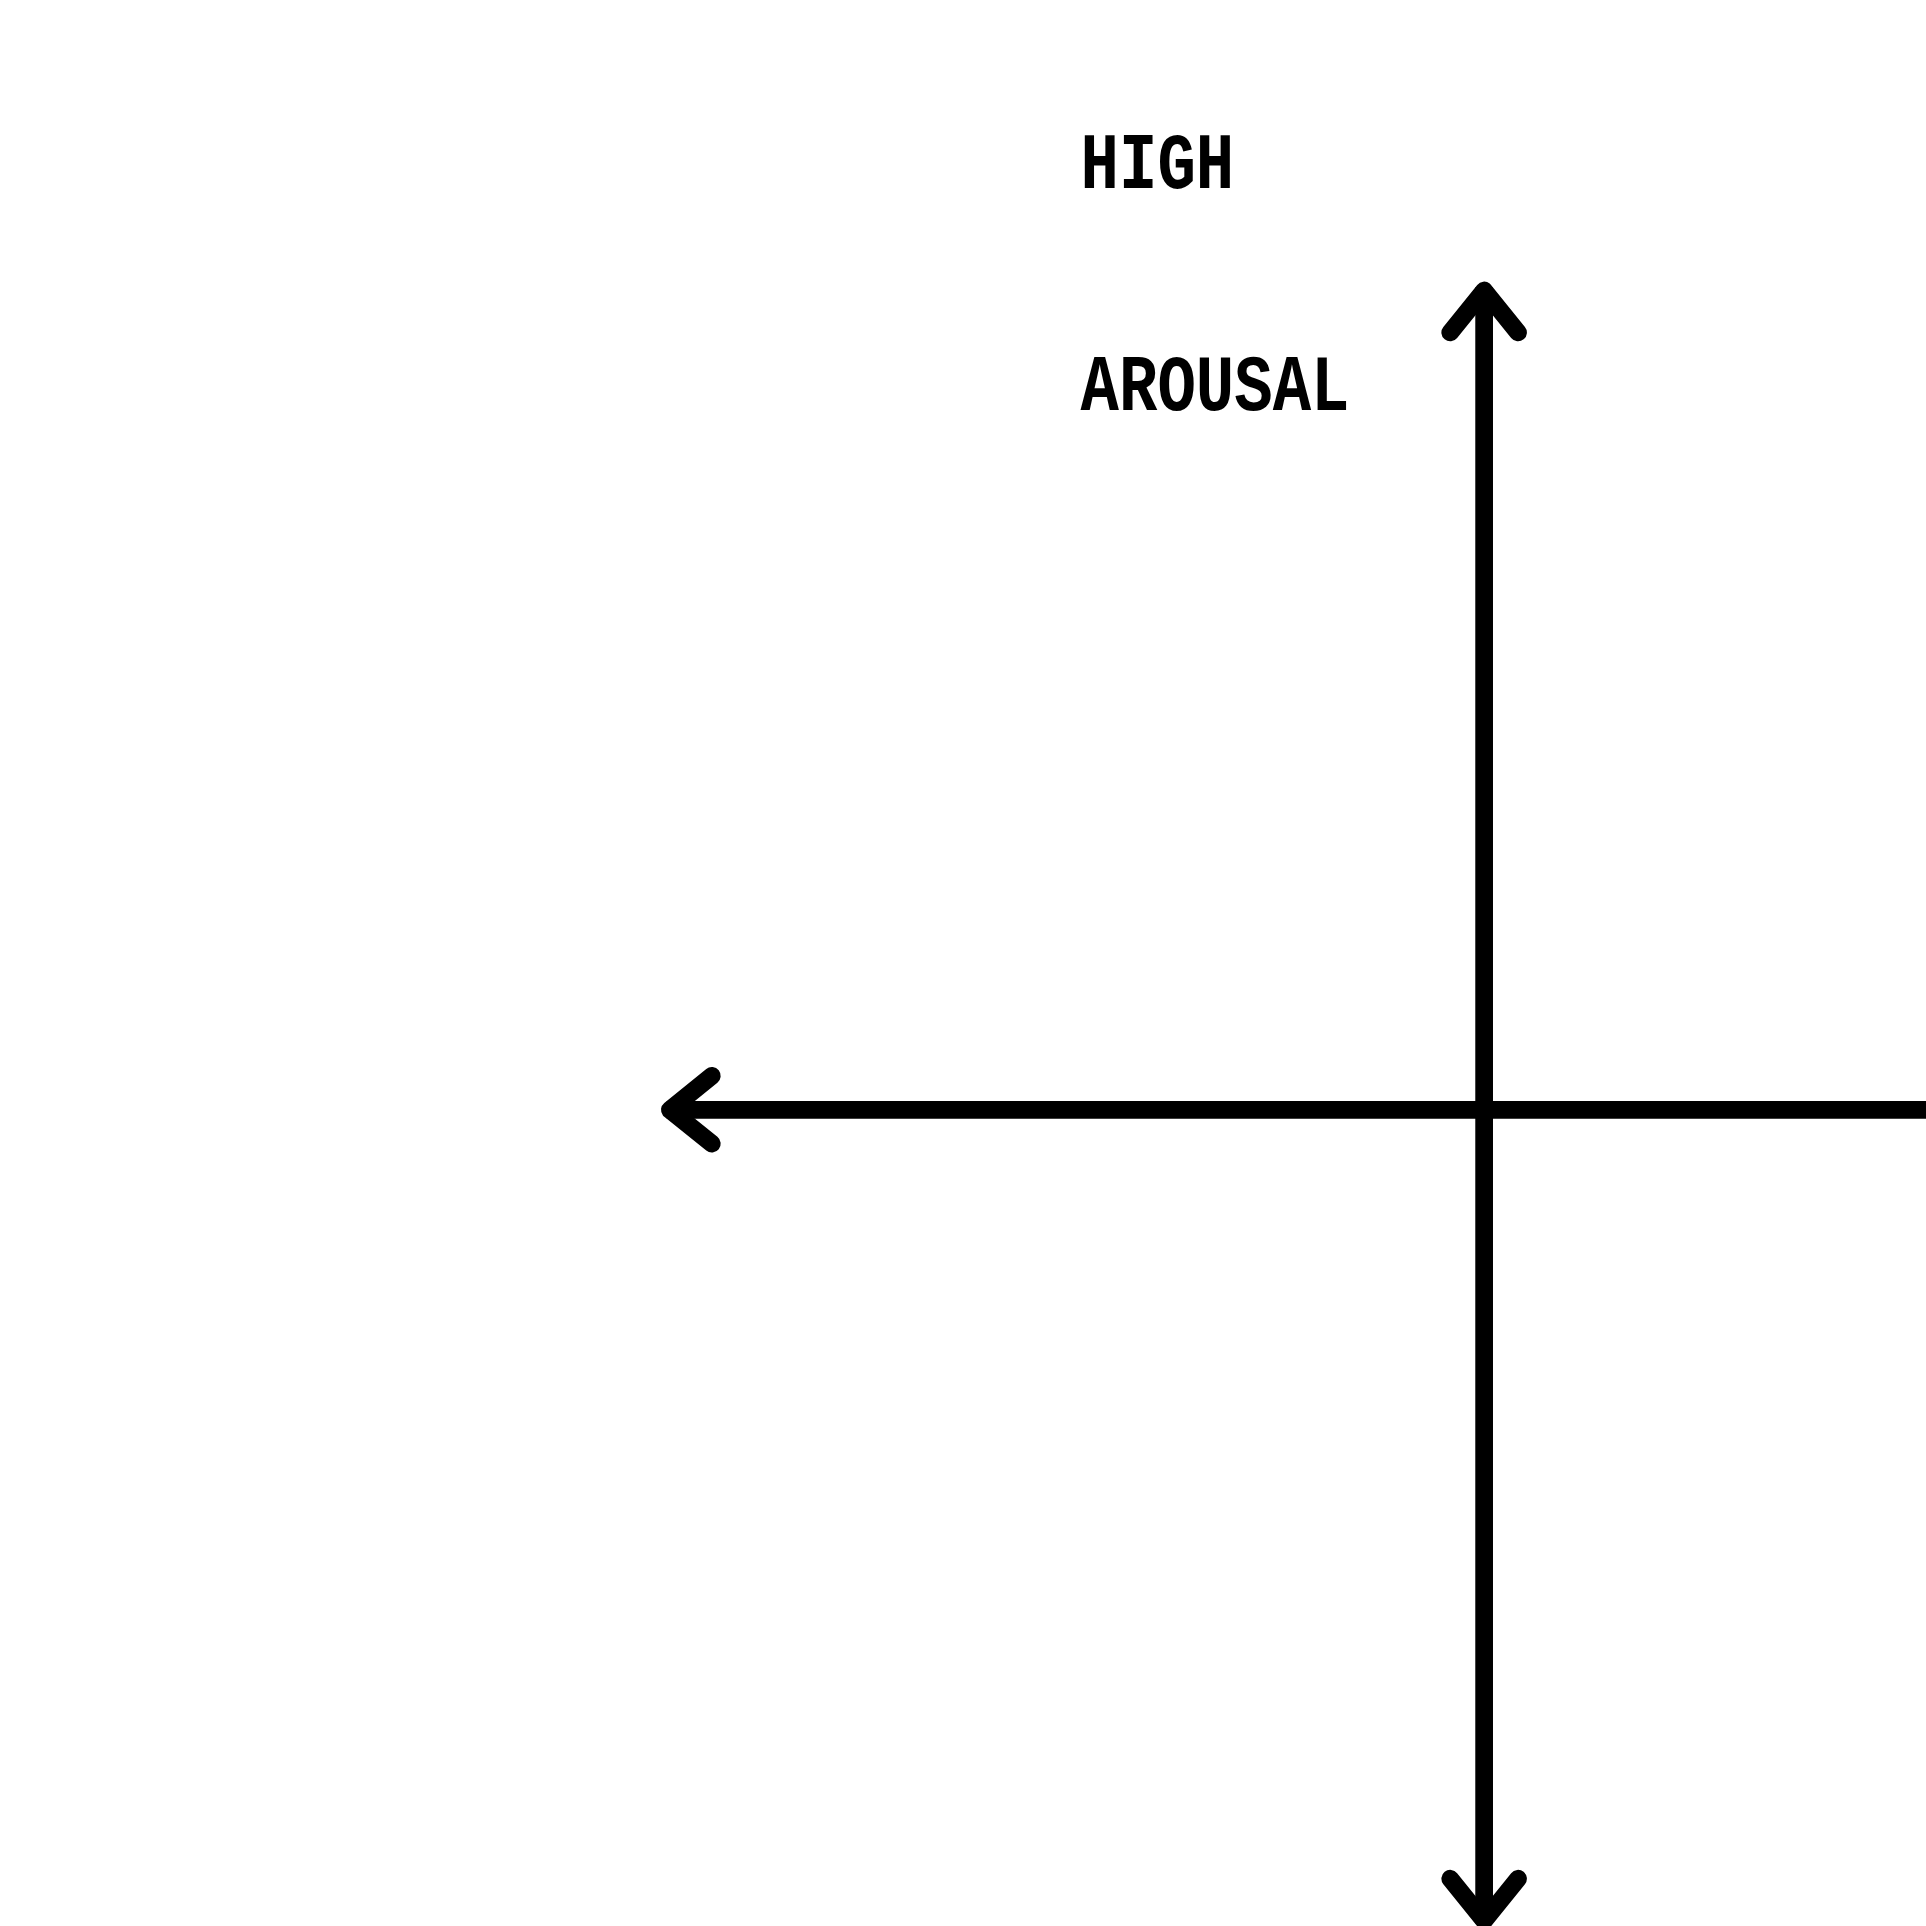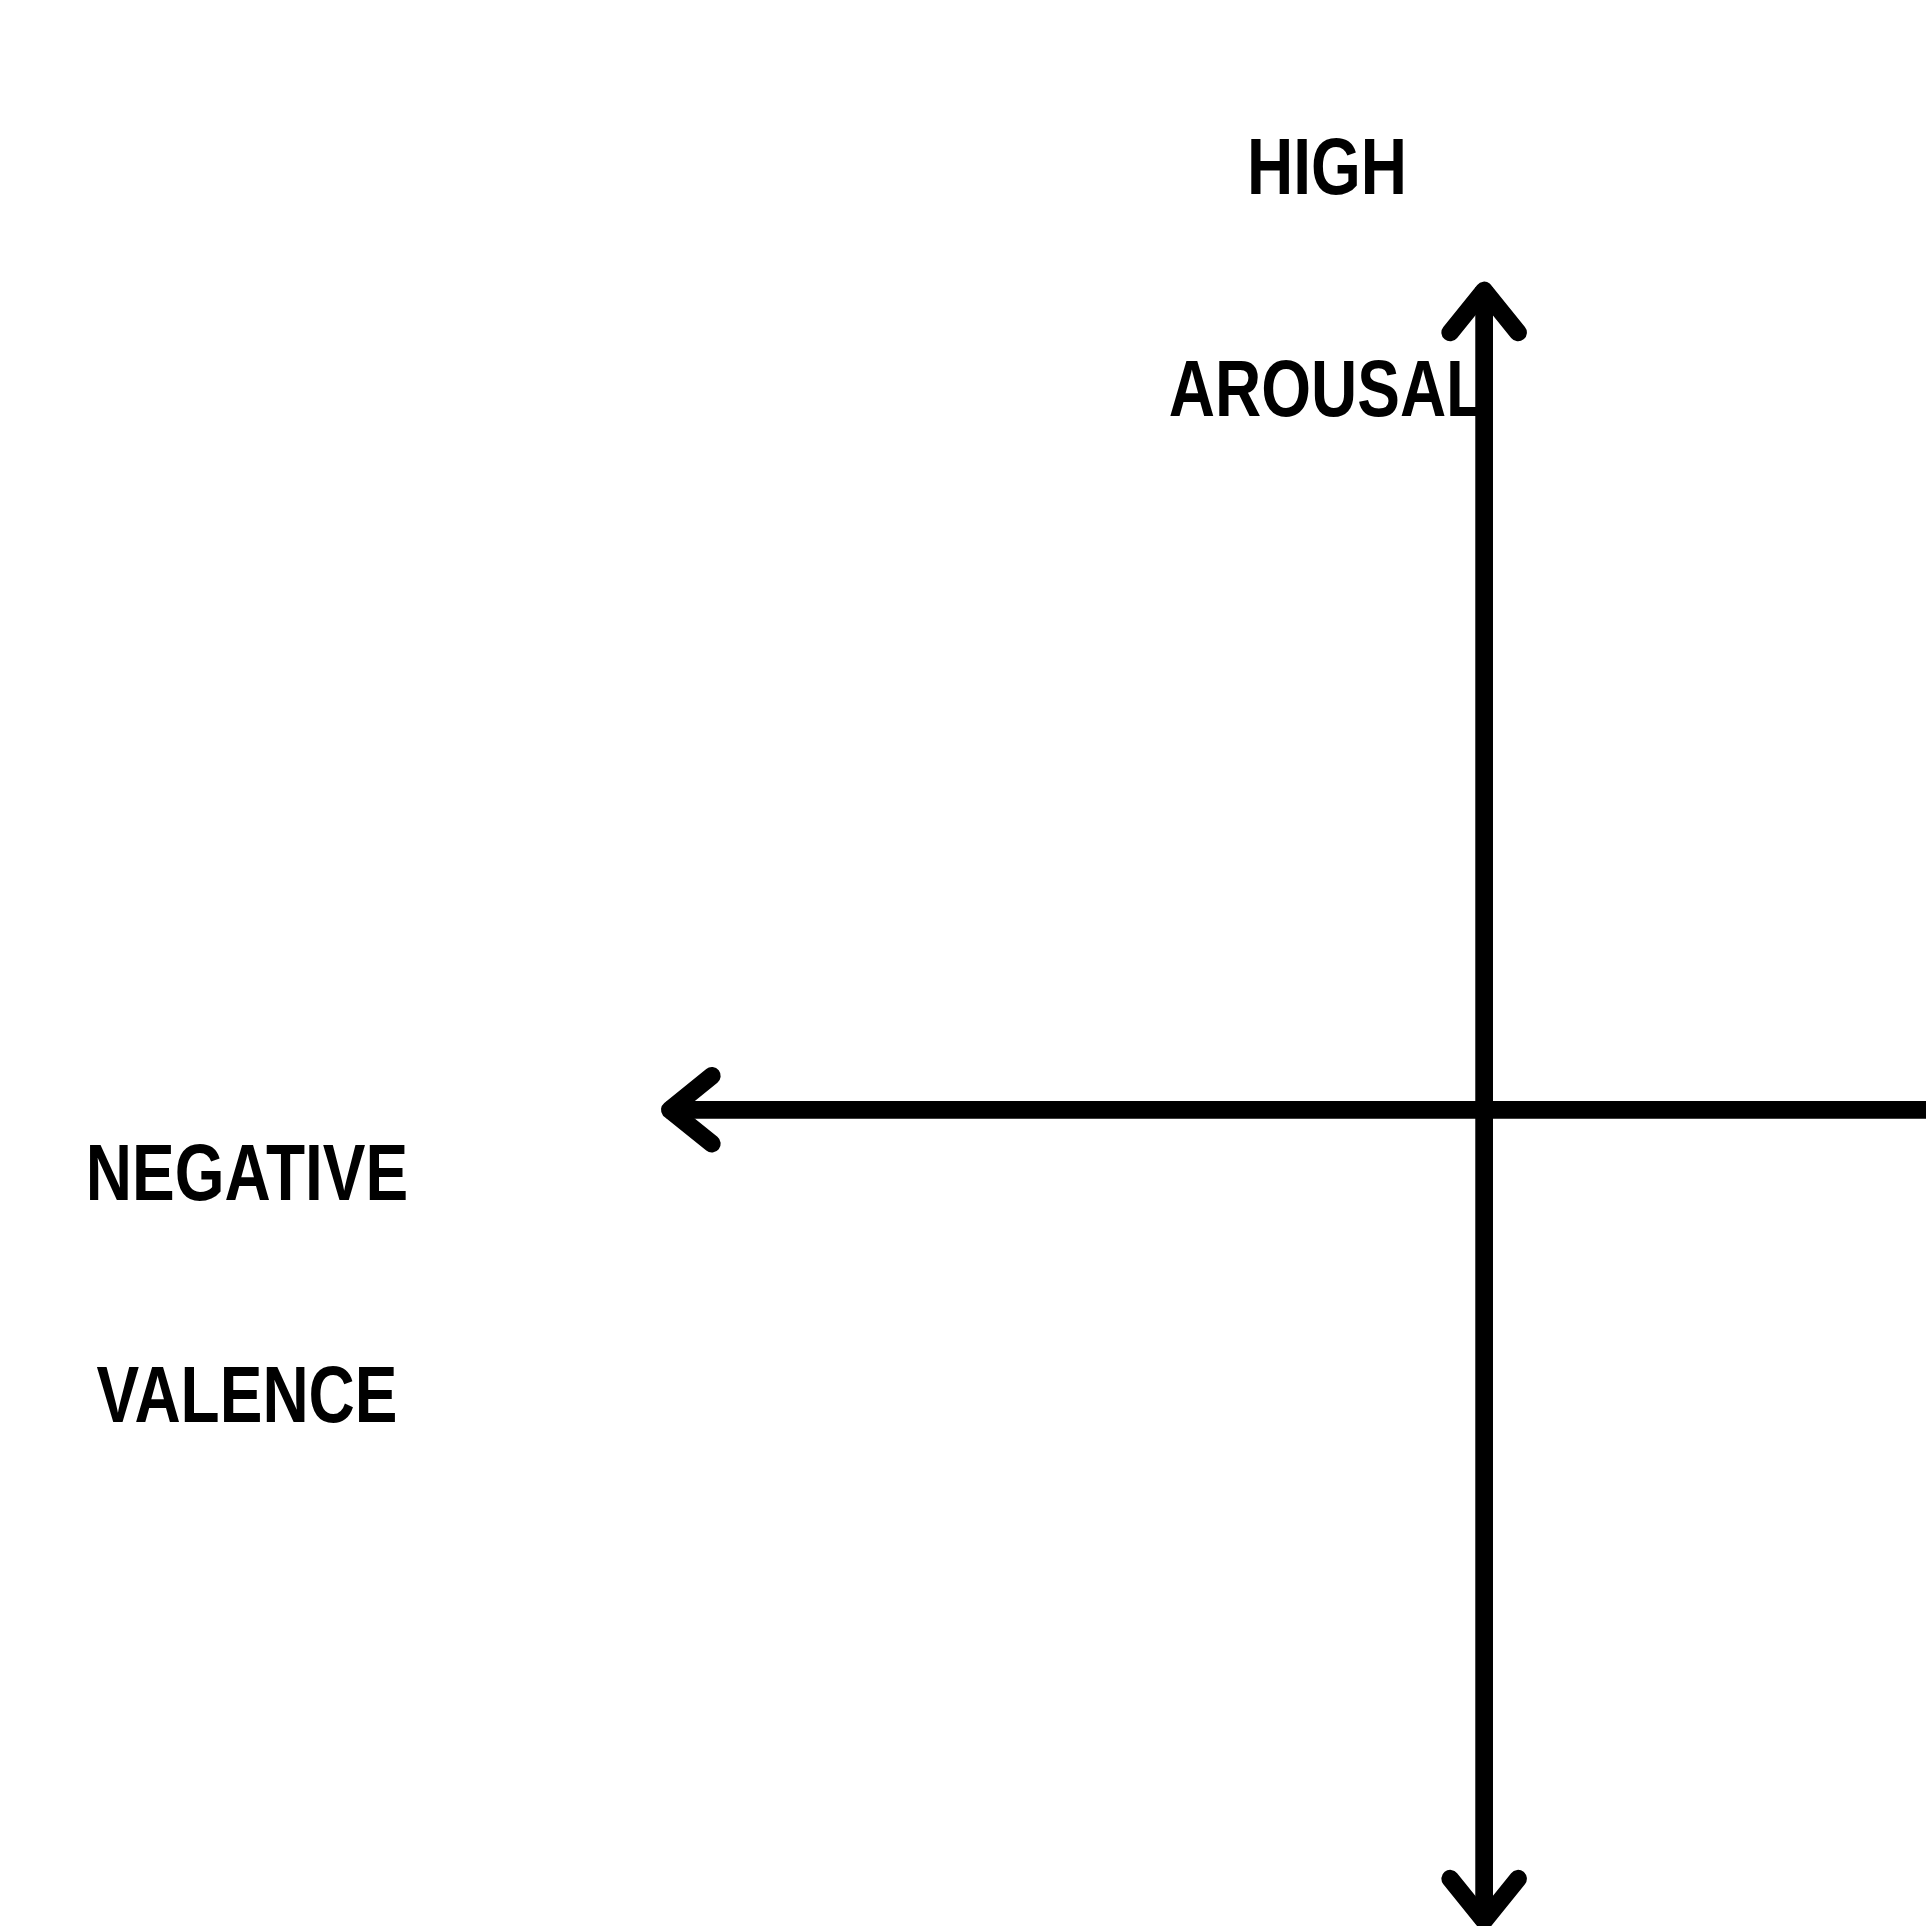--- a/index.html
+++ b/index.html
@@ -24,27 +24,26 @@
     position: absolute;
     left: 0;
     top: 0;
     width: 2939px;
     height: 2215px;
     display: block;
   }
   .axis-label {
     position: absolute;
     color: #000000;
-    font-family: Liberation Sans, sans-serif;
+    font-family: Liberation Mono, monospace;
     font-weight: 700;
     font-size: 80px;
     line-height: 111px;
     letter-spacing: 0px;
     white-space: pre-line;
-    text-align: center;
     
     transform-origin: center top;
     -webkit-font-smoothing: antialiased;
   }
   .axis-label .line {
     display: block;
     transform: scaleX(0.80);
     transform-origin: center center;
   }
   
@@ -81,19 +80,15 @@
 
       <polyline points="3765,4877 3853,4986 3941,4877" fill="none" stroke="#000000" stroke-width="46" stroke-linecap="round" stroke-linejoin="round"></polyline>
     </g>
   </svg>
 
   <div class="axis-label" id="label-high-arousal">
     <span class="line">HIGH</span>
     <span class="line">AROUSAL</span>
   </div>
 
-  <div class="axis-label" id="label-negative-valence">
-    <span class="line">NEGATIVE</span>
-    <span class="line">VALENCE</span>
-  </div>
 
 </div>
 
 
 </body></html>

